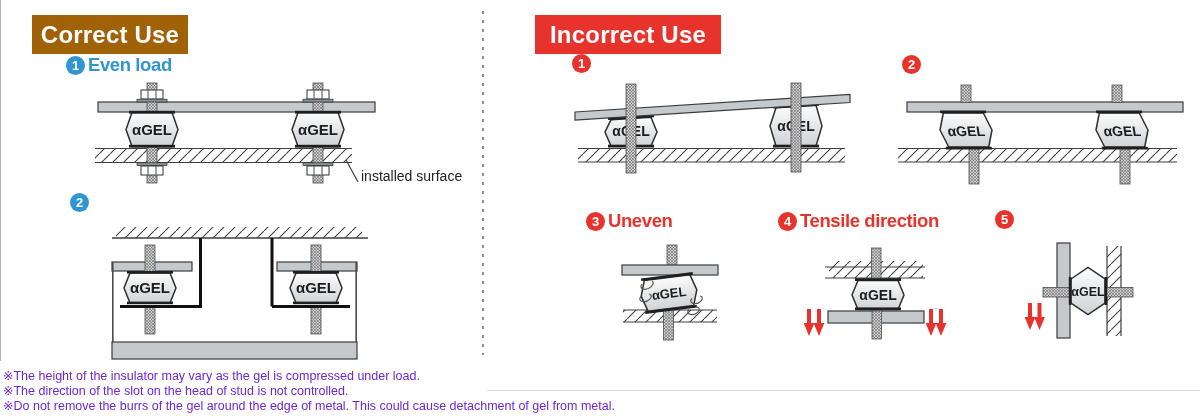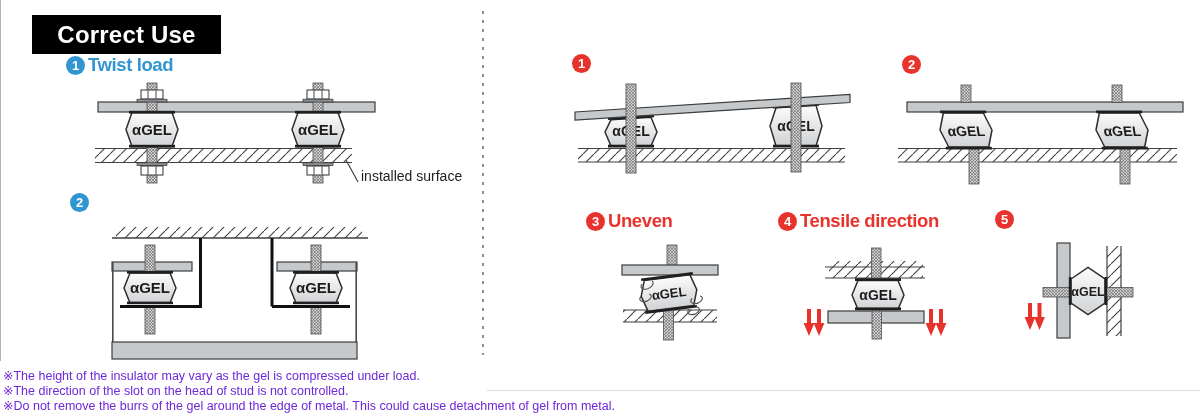--- a/index.html
+++ b/index.html
@@ -7,21 +7,21 @@
     position:relative; width:1200px; height:419px; background:#ffffff;
     font-family:"Liberation Sans","DejaVu Sans",sans-serif; overflow:hidden;
   }
   .edge-left { position:absolute; left:0; top:0; width:1px; height:361px; background:#b3b3b3; }
   .rule-bottom { position:absolute; left:487px; top:390px; width:713px; height:1px; background:#dadada; }
 
   .hdr {
     position:absolute; height:39px; display:flex; align-items:center; justify-content:center;
     color:#fff; font-size:24px; font-weight:bold; letter-spacing:0.2px;
   }
-  .hdr.blue { left:32px; top:15px; width:189px; background:#000000; }
+  .hdr.blue { left:32px; top:15px; width:156px; background:#a16207; }
   .hdr.red  { left:535px; top:15px; width:186px; background:#e8332d; }
 
   .lbl { position:absolute; display:flex; align-items:center; font-weight:bold;
          font-size:18.5px; letter-spacing:-0.4px; white-space:nowrap; }
   .lbl.blue { color:#3195d2; }
   .lbl.red  { color:#e8332d; }
   .lbl.small { font-size:16px; letter-spacing:-0.3px; }
   .circ { flex:none; width:19px; height:19px; border-radius:50%; margin-right:3px;
           display:flex; align-items:center; justify-content:center;
           color:#fff; font-size:13px; font-weight:bold; letter-spacing:0; }
@@ -79,24 +79,27 @@
     </defs>
   </svg>
 
   <div class="edge-left"></div>
   <div class="divider"></div>
   <div class="rule-bottom"></div>
 
   <div class="hdr blue">
       <span>Correct Use</span>
     </div>
+  <div class="hdr red">
+      <span>Incorrect Use</span>
+    </div>
 
   <div class="lbl blue" style="left:66px;top:54px">
     <span class="circ">1</span>
-    <span>Twist load</span>
+    <span>Even load</span>
   </div>
   <div class="lbl blue small" style="left:70px;top:193px">
     <span class="circ">2</span>
   </div>
   <div class="lbl red" style="left:572px;top:54px">
     <span class="circ">1</span>
   </div>
   <div class="lbl red" style="left:902px;top:55px">
     <span class="circ">2</span>
   </div>

